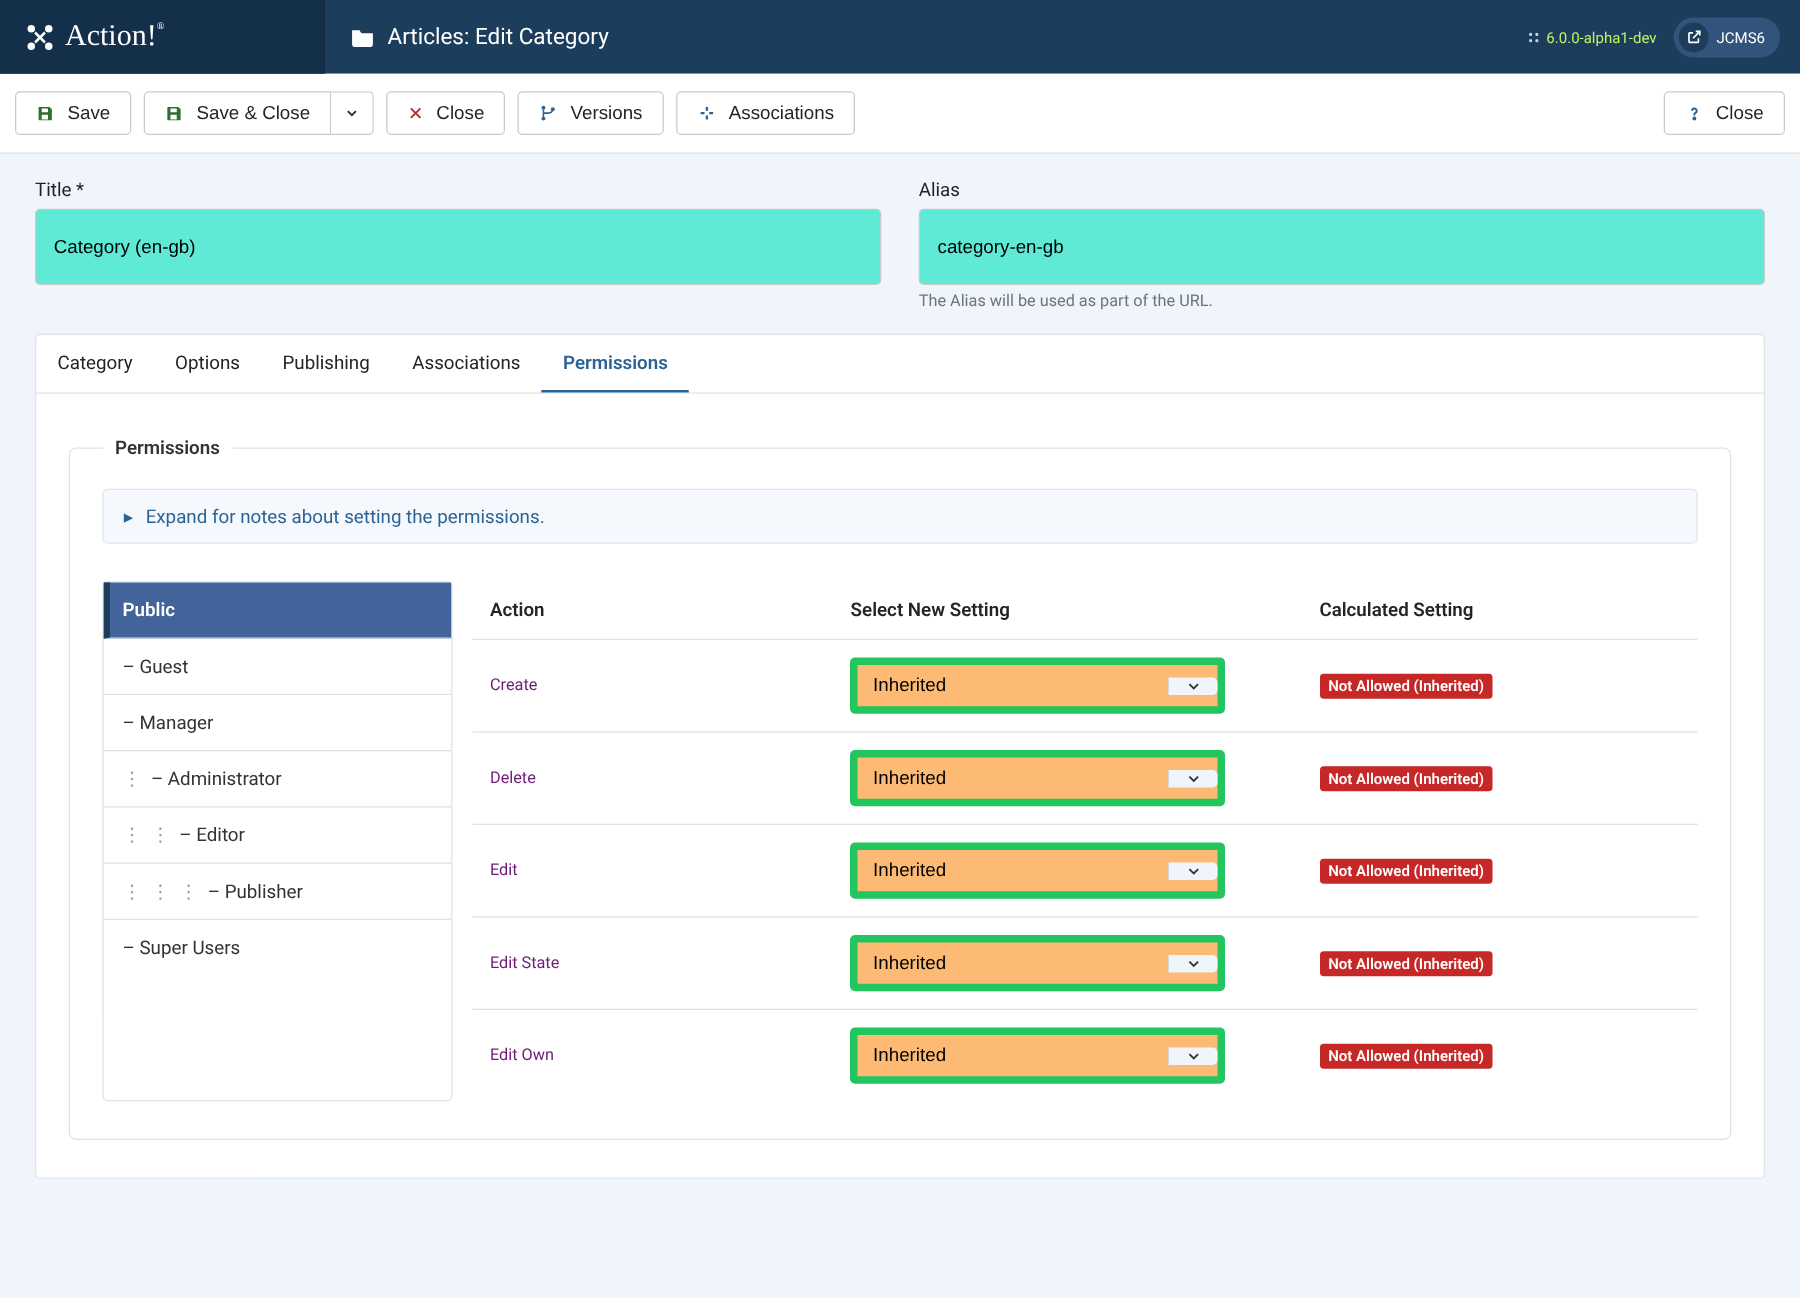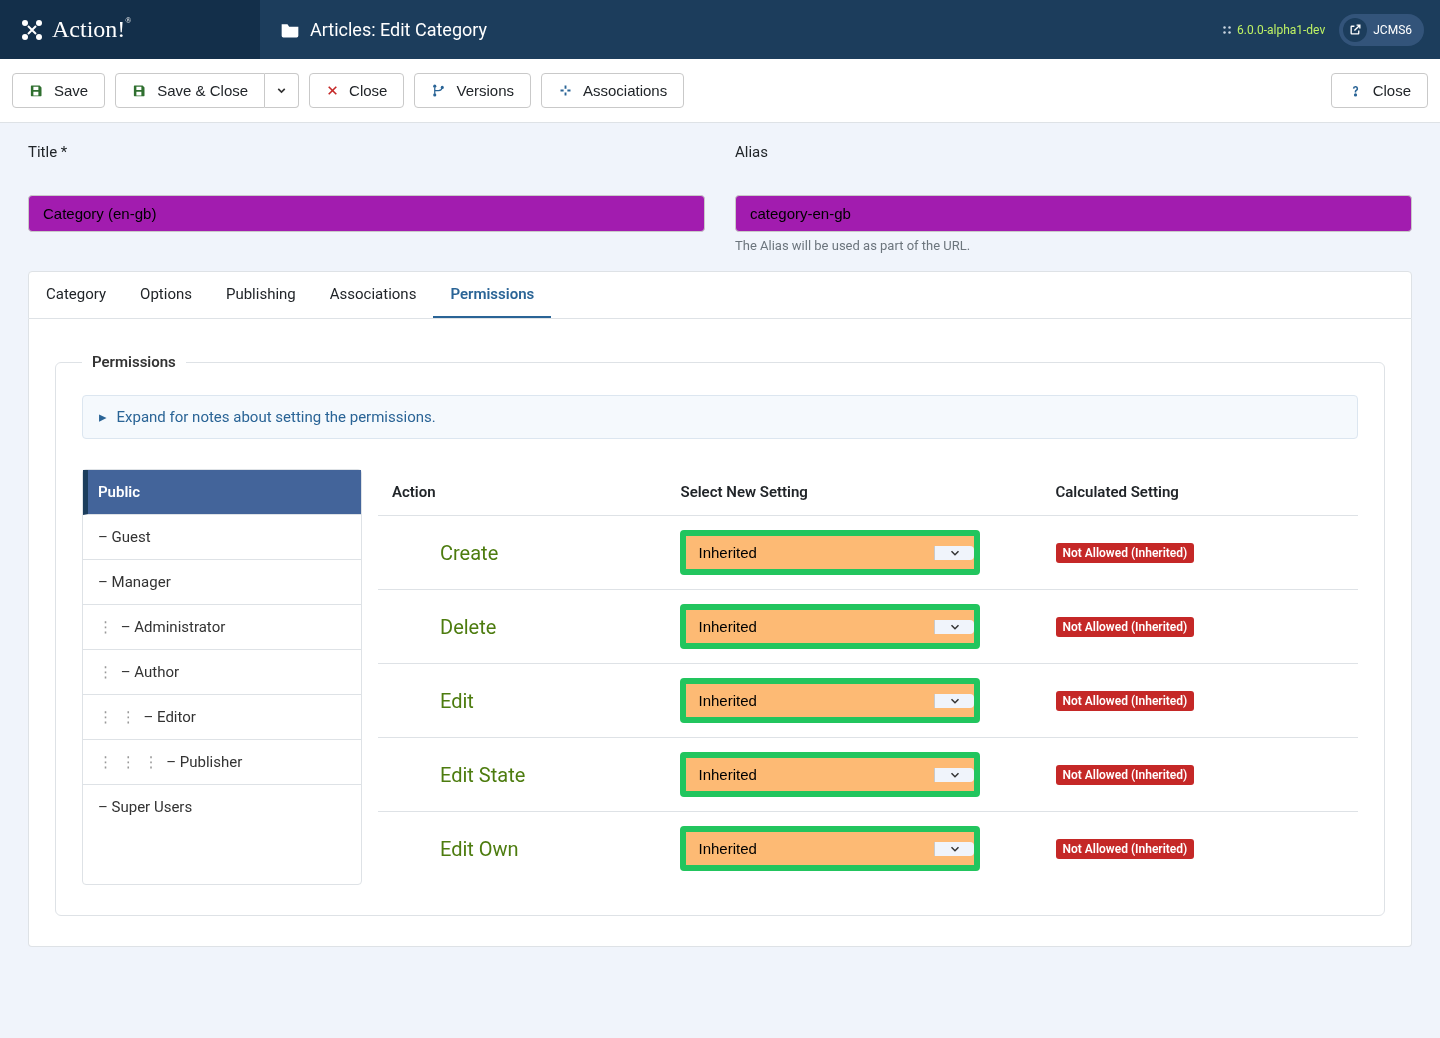--- a/index.html
+++ b/index.html
@@ -87,26 +87,25 @@
 .icon-close { color: #c52827; }
 .icon-versions { color: #2a6496; }
 .icon-assoc { color: #2a6496; }
 .icon-help { color: #2a6496; }
 .form-area { padding: 20px 28px 0; }
 .form-row { display: flex; gap: 30px; }
 .form-col { flex: 1; }
 .form-label { font-size: 15px; margin-bottom: 6px; display: block; color: #212529; }
 .form-input {
   width: 100%;
-  padding: 9px 14px;
+  padding: 21px 14px;
   font-size: 15px;
   border: 1px solid #c9c9c9;
   border-radius: 4px;
-  background: #a21caf;
-  margin-top: 28px;
+  background: #5eead4;
 }
 .form-help { font-size: 13px; color: #6c757d; margin-top: 6px; }
 .tabs-container { padding: 0 28px 28px; }
 .tabs {
   display: flex;
   background: #fff;
   border: 1px solid #dee2e6;
   border-radius: 4px 4px 0 0;
   margin-top: 18px;
 }
@@ -183,21 +182,21 @@
   margin-left: 16px;
 }
 .perm-header, .perm-row {
   display: grid;
   grid-template-columns: 1fr 1.3fr 1fr;
   align-items: center;
   padding: 14px 14px;
   border-bottom: 1px solid #dee2e6;
 }
 .perm-header { font-weight: 600; font-size: 15px; }
-.perm-action { color: #4d7c0f; font-size: 20px; margin-left: 48px; }
+.perm-action { color: #701a75; font-size: 13px; }
 .select-wrap {
   border: 6px solid #22c55e;
   border-radius: 4px;
   display: flex;
   align-items: center;
   max-width: 300px;
   background: #fdba74;
 }
 .select-wrap select {
   flex: 1;
@@ -350,21 +349,20 @@
       <div class="expand-box">
         <span>▸</span>
         <span>Expand for notes about setting the permissions.</span>
       </div>
       <div class="perm-body">
         <div class="group-list" id="group-list">
             <div class="group-item active">Public</div>
             <div class="group-item">– Guest</div>
             <div class="group-item">– Manager</div>
             <div class="group-item"><span class="group-indent">⋮  </span>– Administrator</div>
-            <div class="group-item"><span class="group-indent">⋮  </span>– Author</div>
             <div class="group-item"><span class="group-indent">⋮  ⋮  </span>– Editor</div>
             <div class="group-item"><span class="group-indent">⋮  ⋮  ⋮  </span>– Publisher</div>
             <div class="group-item">– Super Users</div>
           </div>
         <div class="perm-table">
           <div class="perm-header">
             <div>Action</div>
             <div>Select New Setting</div>
             <div>Calculated Setting</div>
           </div>

